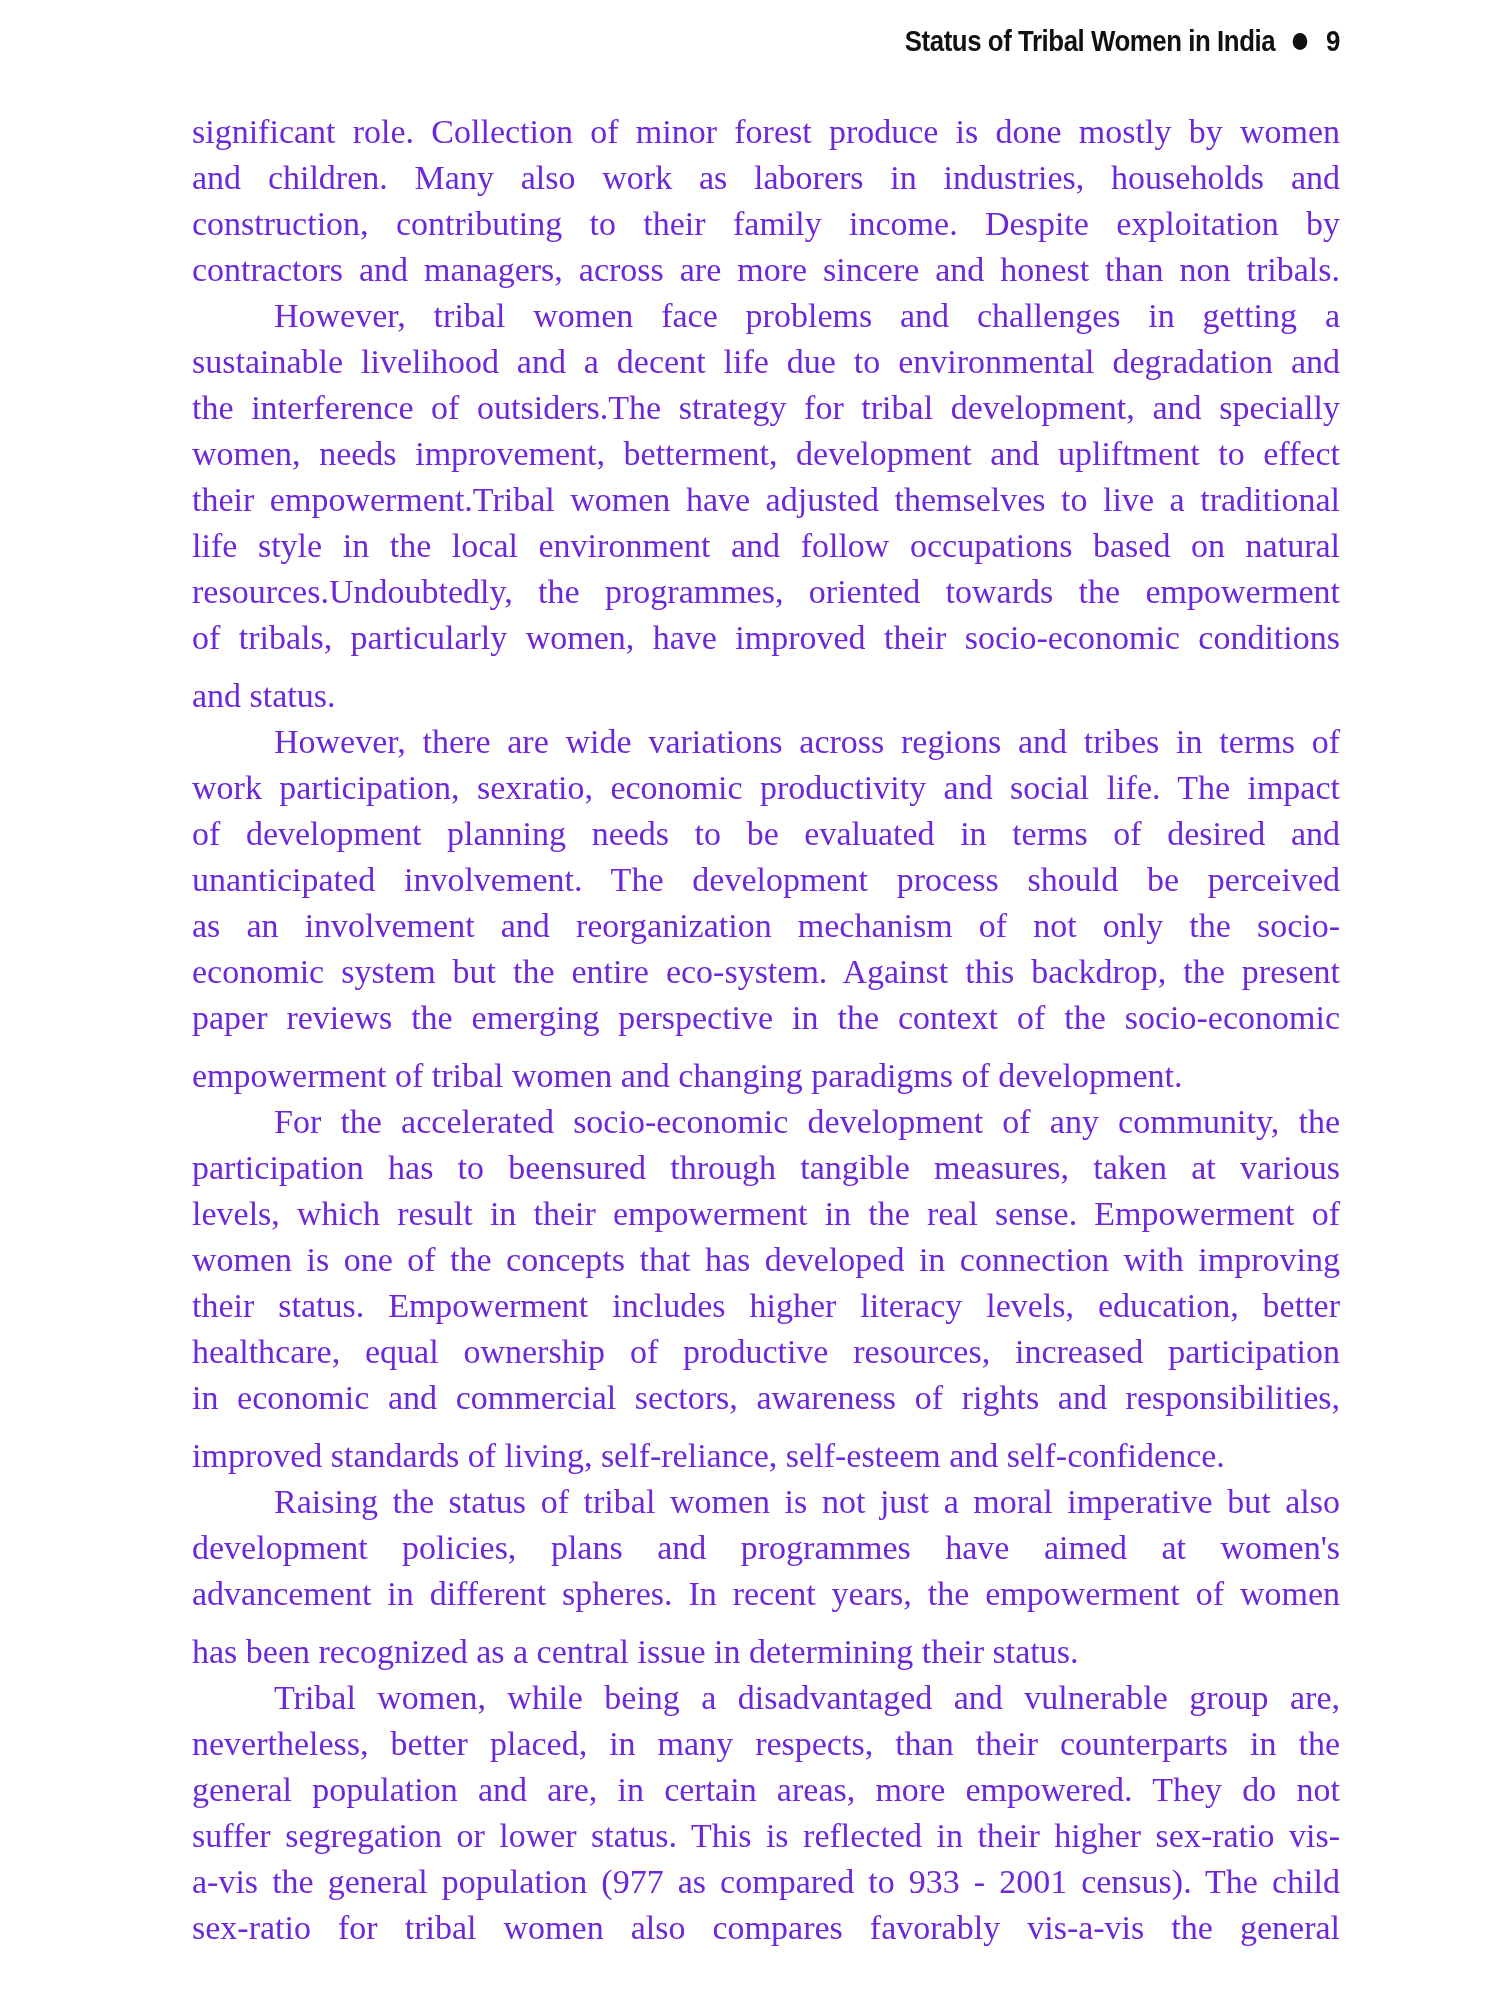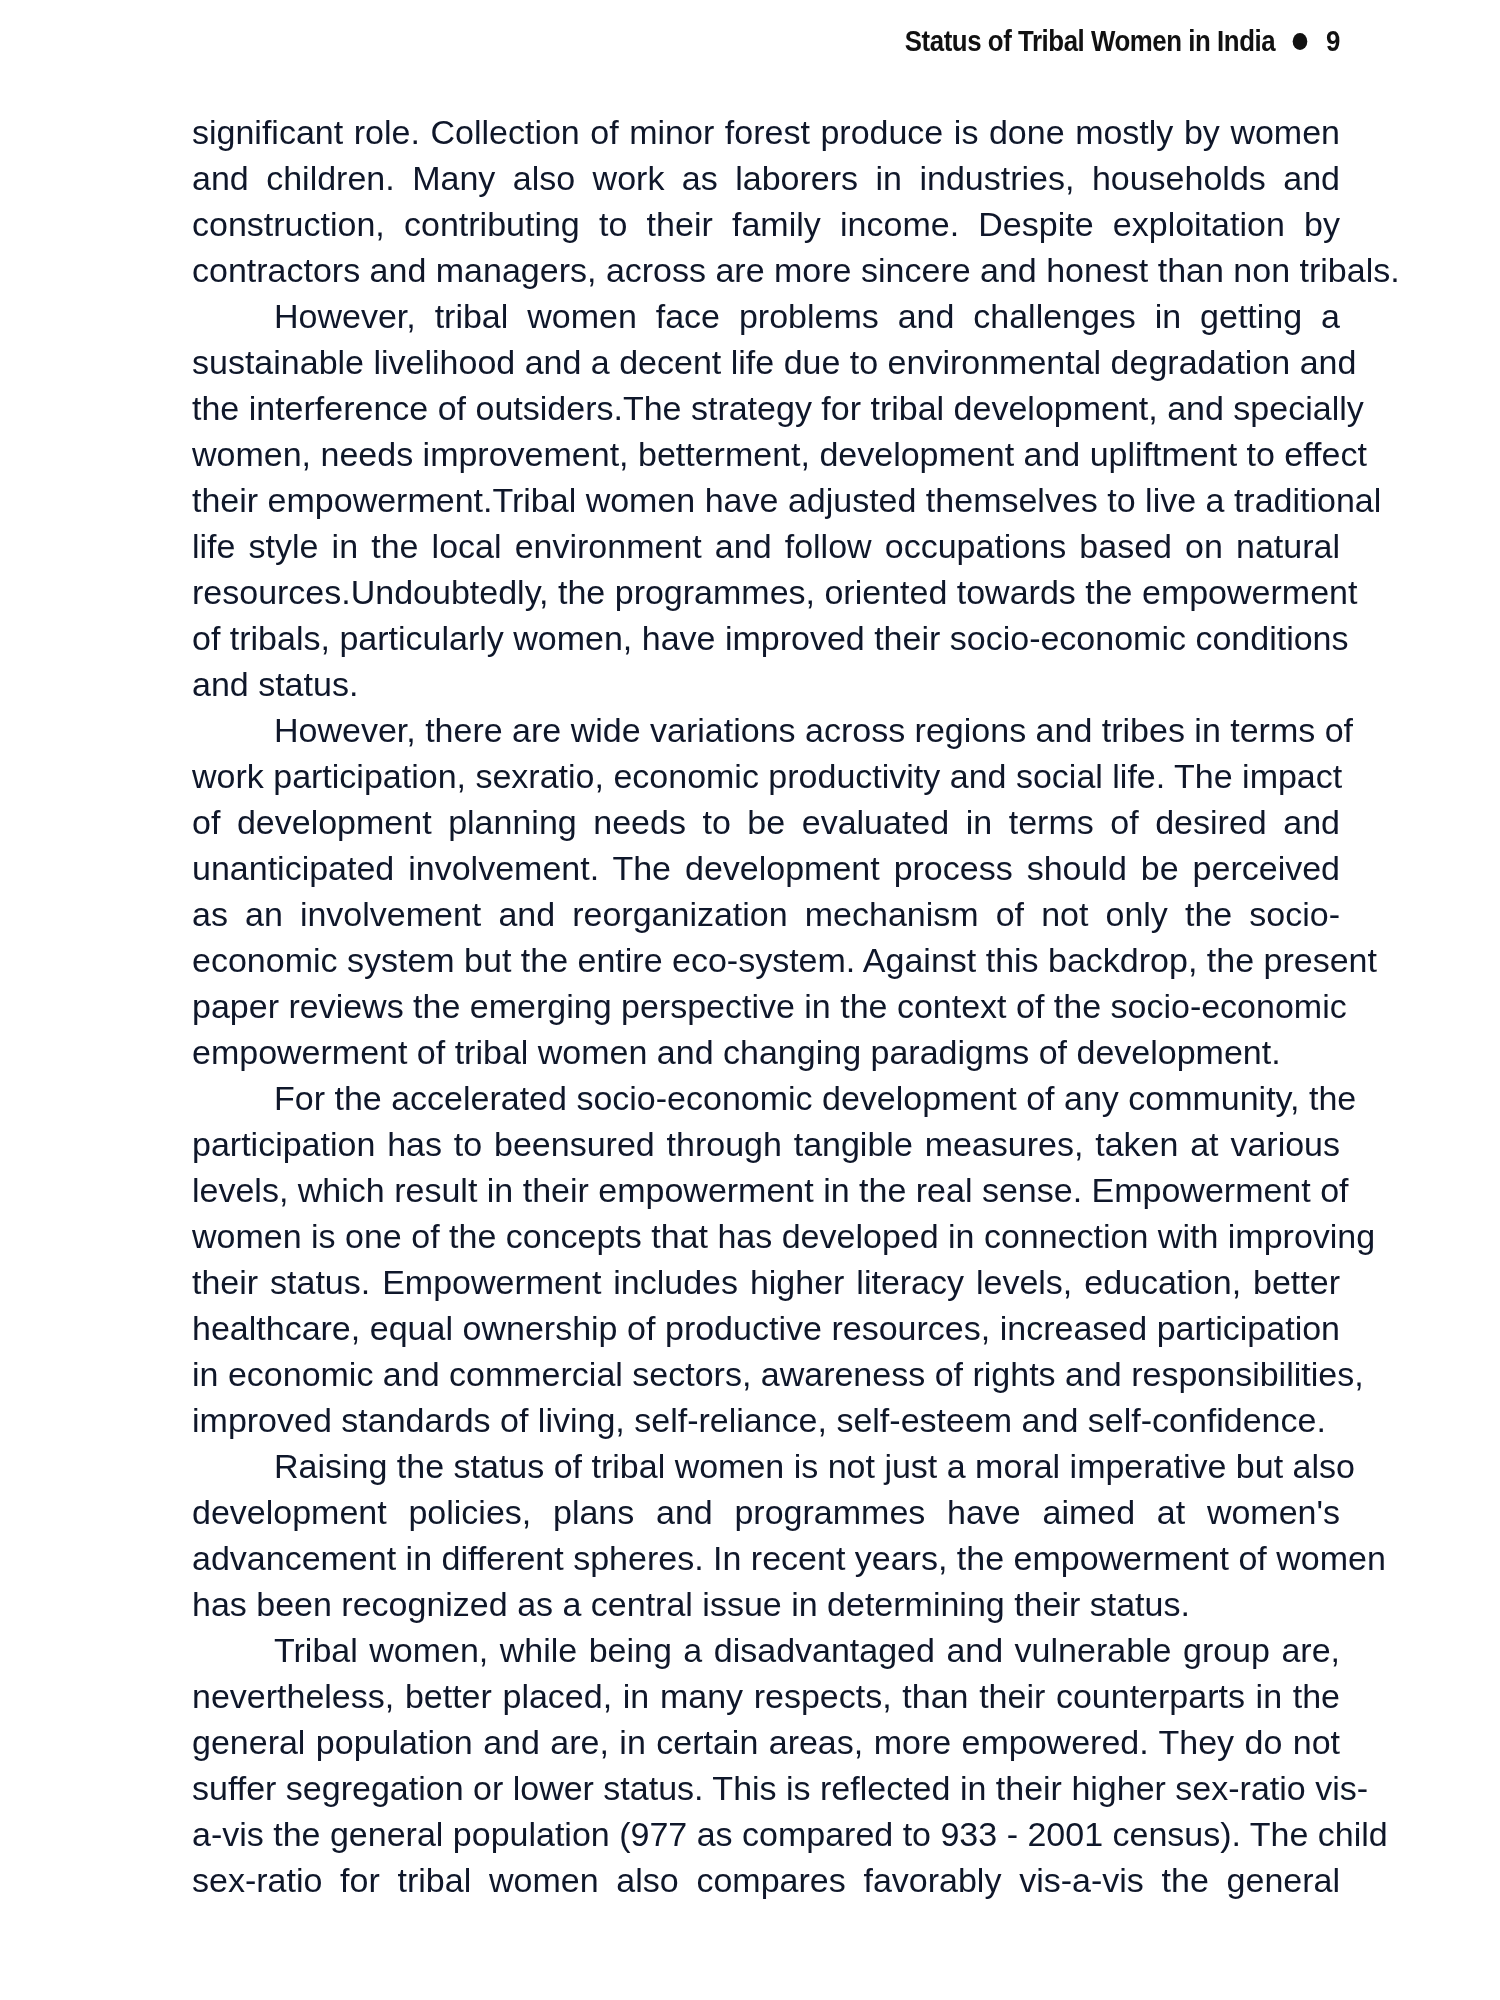--- a/index.html
+++ b/index.html
@@ -34,34 +34,35 @@
       height: 17px;
       border-radius: 50%;
       background: #111;
       margin: 0 22px 0 20px;
     }
     .body-text {
       position: absolute;
       top: 109px;
       left: 192px;
       width: 1148px;
-      font-family: Liberation Sans, sans-serif;
+      font-family: Liberation Serif, serif;
       font-size: 34px;
       line-height: 46px;
-      color: #0f172a;
+      color: #6d28d9;
     }
     .line {
       display: block;
       text-align: justify;
       text-align-last: justify;
       white-space: nowrap;
       height: 46px;
     }
     .line.last {
       text-align-last: left;
+      margin-top: 12px;
     }
     .line.first-indent {
       padding-left: 82px;
     }
   </style>
 </head>
 <body>
 
 <header class="running-head">
   <span>Status of Tribal Women in India</span>

